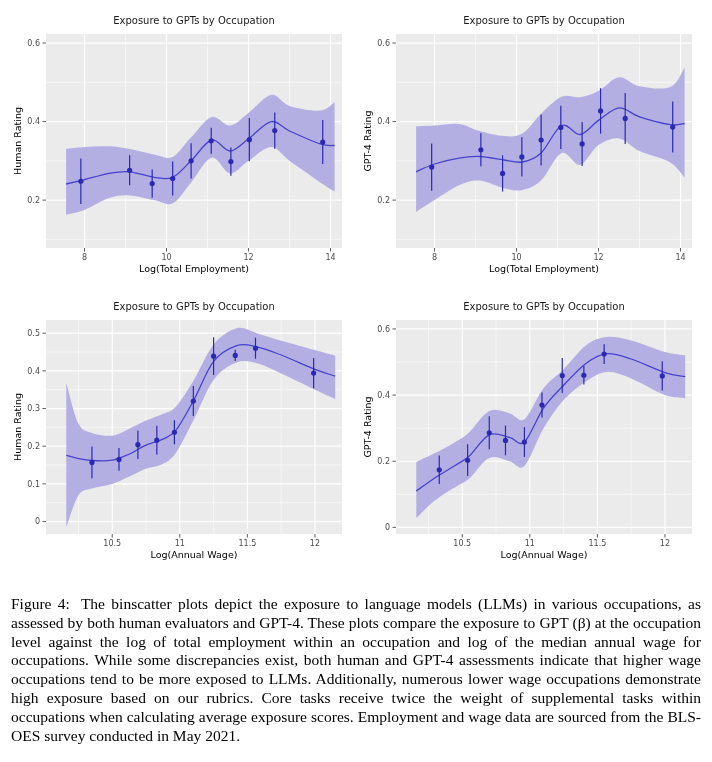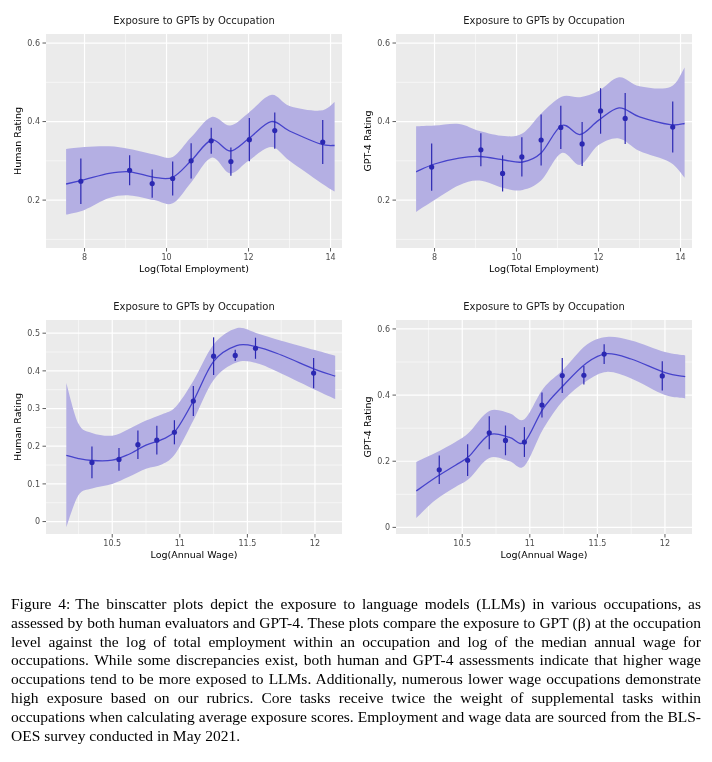--- a/index.html
+++ b/index.html
@@ -16,21 +16,21 @@
   figure.chart{margin:0;padding:0;width:340px;height:273px;}
   svg{display:block;}
   .caption{
     margin:26px 11px 0 11px;
     font-family:"Liberation Serif",serif;
     font-size:15.5px;
     line-height:18.8px;
     color:#000000;
     text-align:justify;
   }
-  .cap-prefix{margin-right:5px;}
+  .cap-prefix{margin-right:11px;}
 </style>
 </head>
 <body>
 
 <div class="page">
   <div class="plots-grid">
     <figure class="chart">
       <svg width="340" height="273" viewBox="0 0 340 273">
           <rect x="36" y="24" width="296" height="214" fill="#ebebeb"></rect>
           <g stroke="#ffffff" stroke-width="0.55">

